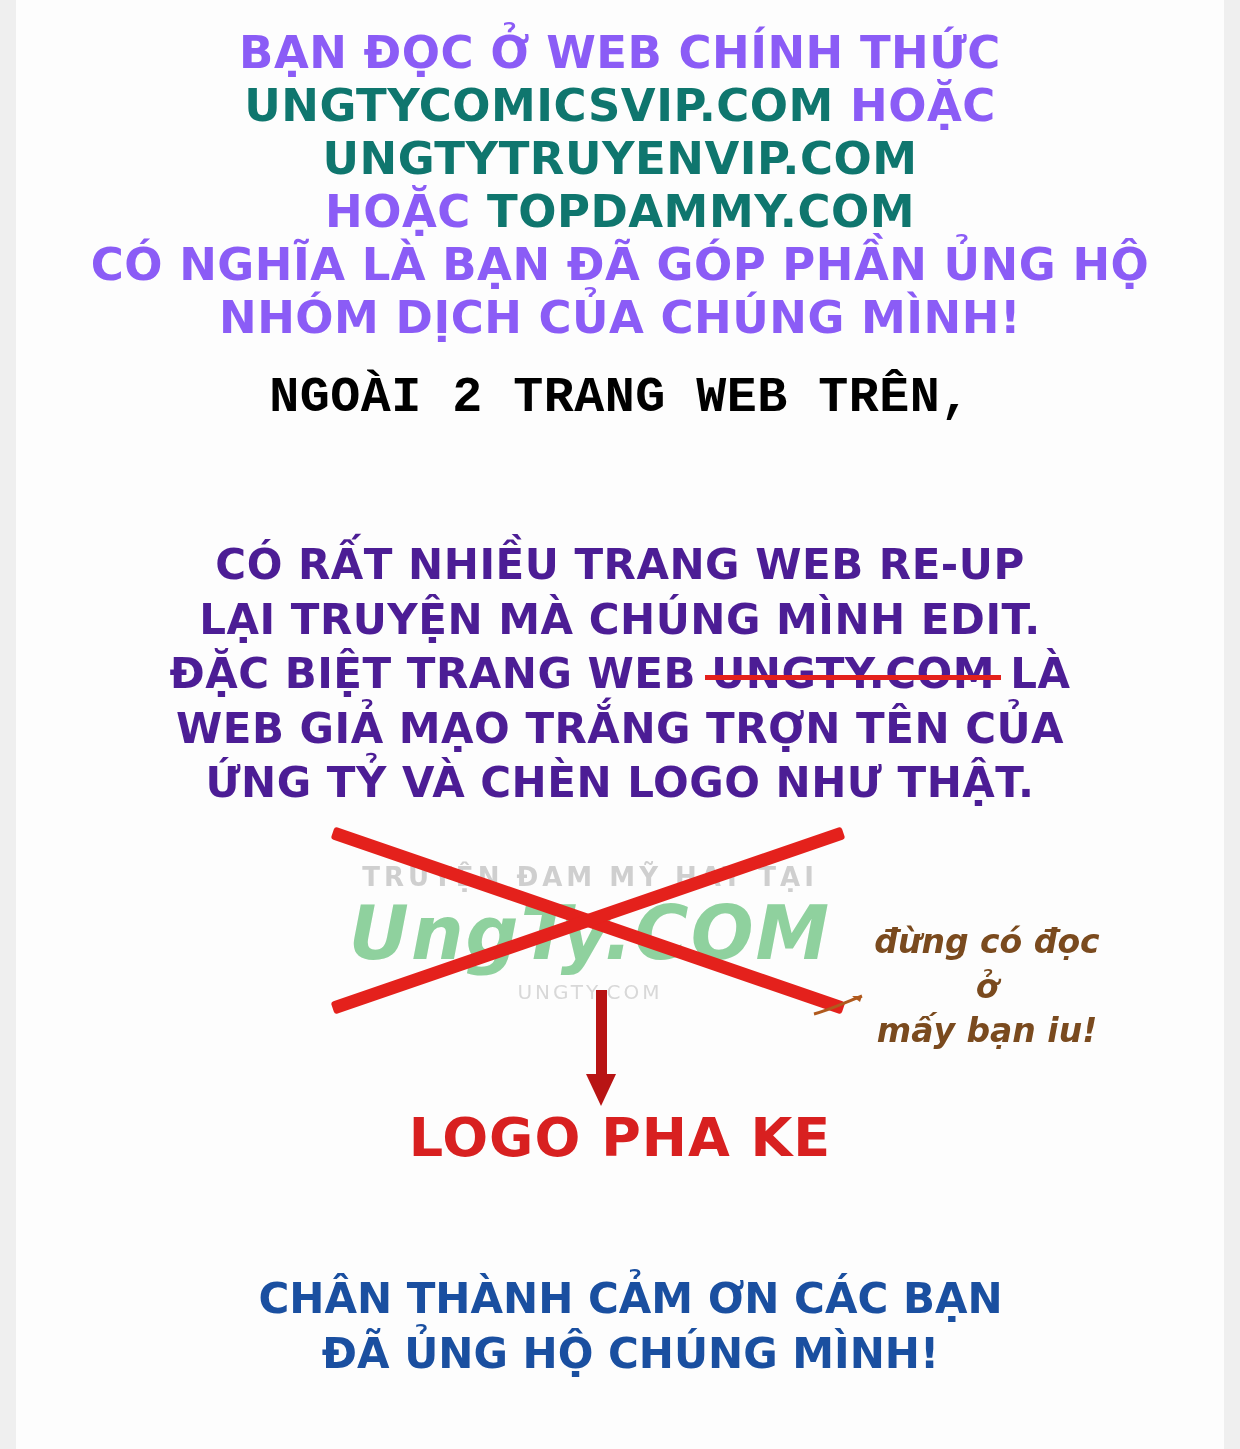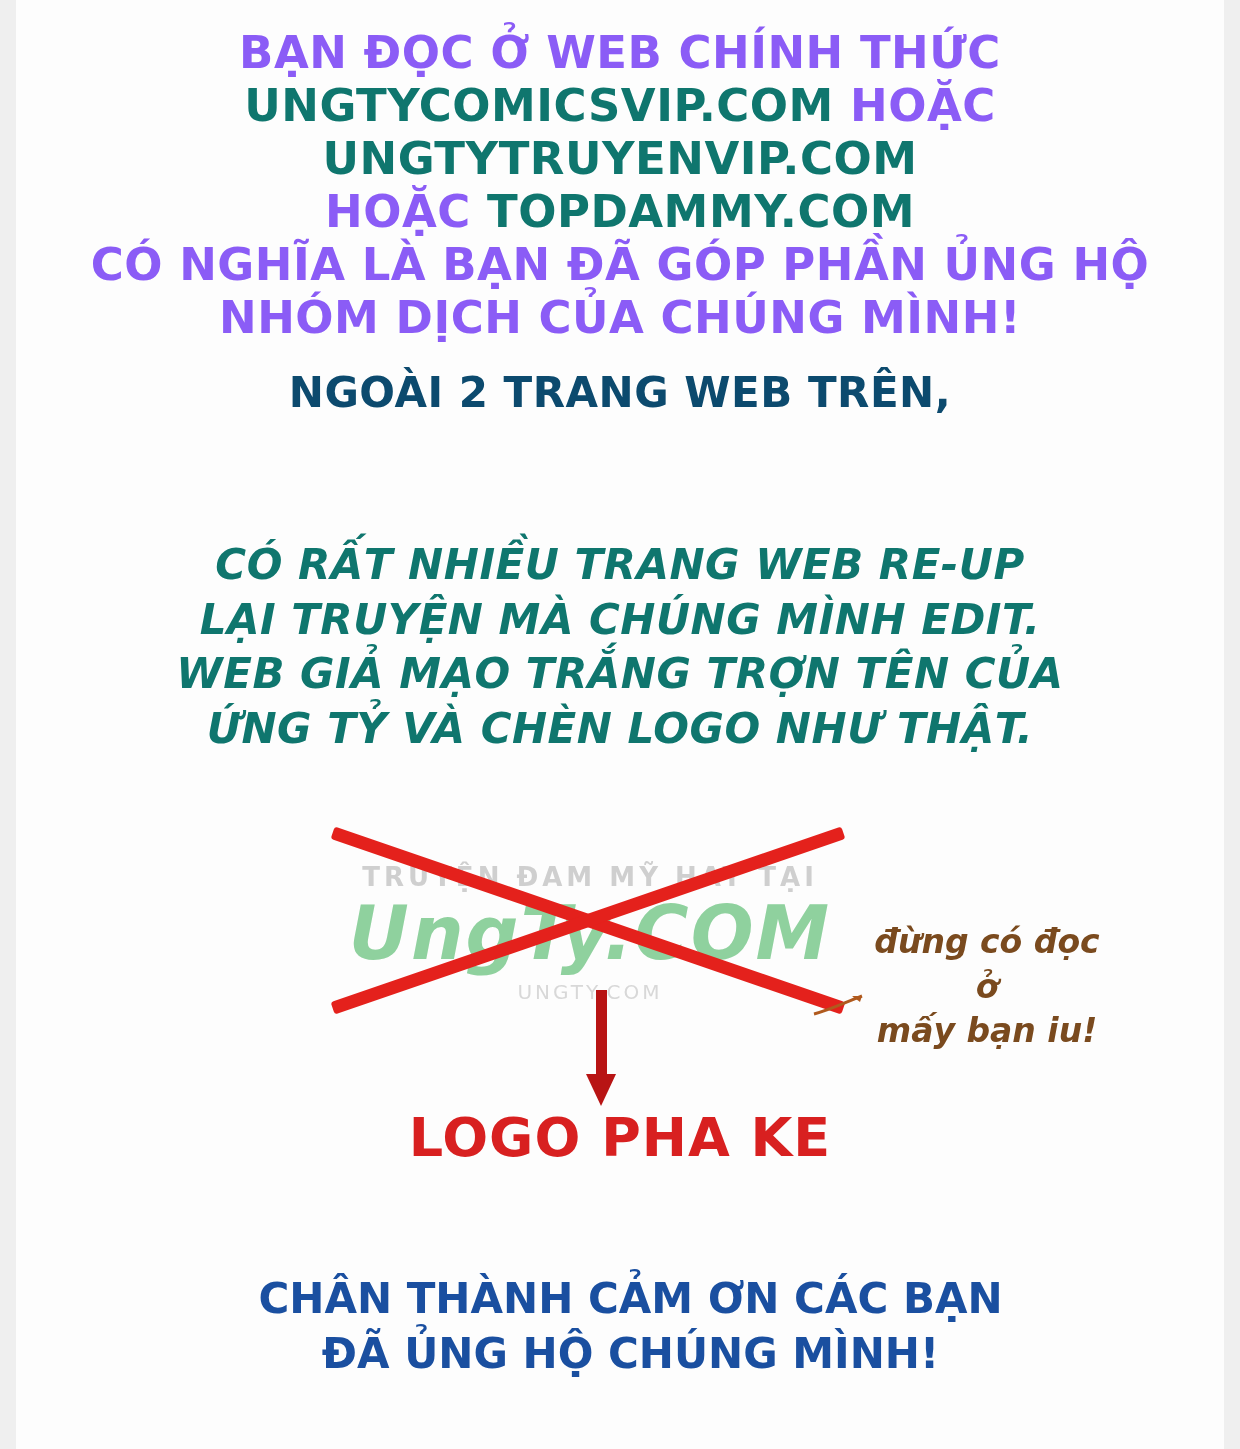--- a/index.html
+++ b/index.html
@@ -44,30 +44,30 @@
   .header {
     top: 26px;
     font-size: 45px;
   }
   .header .line { display: block; }
   .c-blue { color: #8b5cf6; }
   .c-red  { color: #0f766e; }
 
   .sub1 {
     top: 368px;
-    font-size: 42px;
-    color: #0c4a6e;
+    font-size: 50px;
+    color: #000000;
+    font-family: Liberation Mono, monospace;
   }
   .sub1 .line { display: block; }
 
   .sub2 {
     top: 538px;
     font-size: 42px;
-    color: #0f766e;
-    font-style: italic;
+    color: #4c1d95;
   }
   .sub2 .line { display: block; line-height: 1.3; }
 
   .strike {
     position: relative;
     white-space: nowrap;
   }
   .strike::after {
     content: "";
     position: absolute;
@@ -235,20 +235,25 @@
     <span class="line c-blue">NHÓM DỊCH CỦA CHÚNG MÌNH!</span>
   </div>
 
   <div class="block sub1">
     <span class="line">NGOÀI 2 TRANG WEB TRÊN,</span>
   </div>
 
   <div class="block sub2">
     <span class="line">CÓ RẤT NHIỀU TRANG WEB RE-UP</span>
     <span class="line">LẠI TRUYỆN MÀ CHÚNG MÌNH EDIT.</span>
+    <span class="line">
+      <span>ĐẶC BIỆT TRANG WEB</span>
+      <span class="strike">UNGTY.COM</span>
+      <span>LÀ</span>
+    </span>
     <span class="line">WEB GIẢ MẠO TRẮNG TRỢN TÊN CỦA</span>
     <span class="line">ỨNG TỶ VÀ CHÈN LOGO NHƯ THẬT.</span>
   </div>
 
   <div class="logo-zone">
     <div class="logo-watermark-top">TRUYỆN ĐAM MỸ HAY TẠI</div>
     <div class="logo-watermark-main">UngTy.COM</div>
     <div class="logo-watermark-sub">UNGTY.COM</div>
   </div>
 

